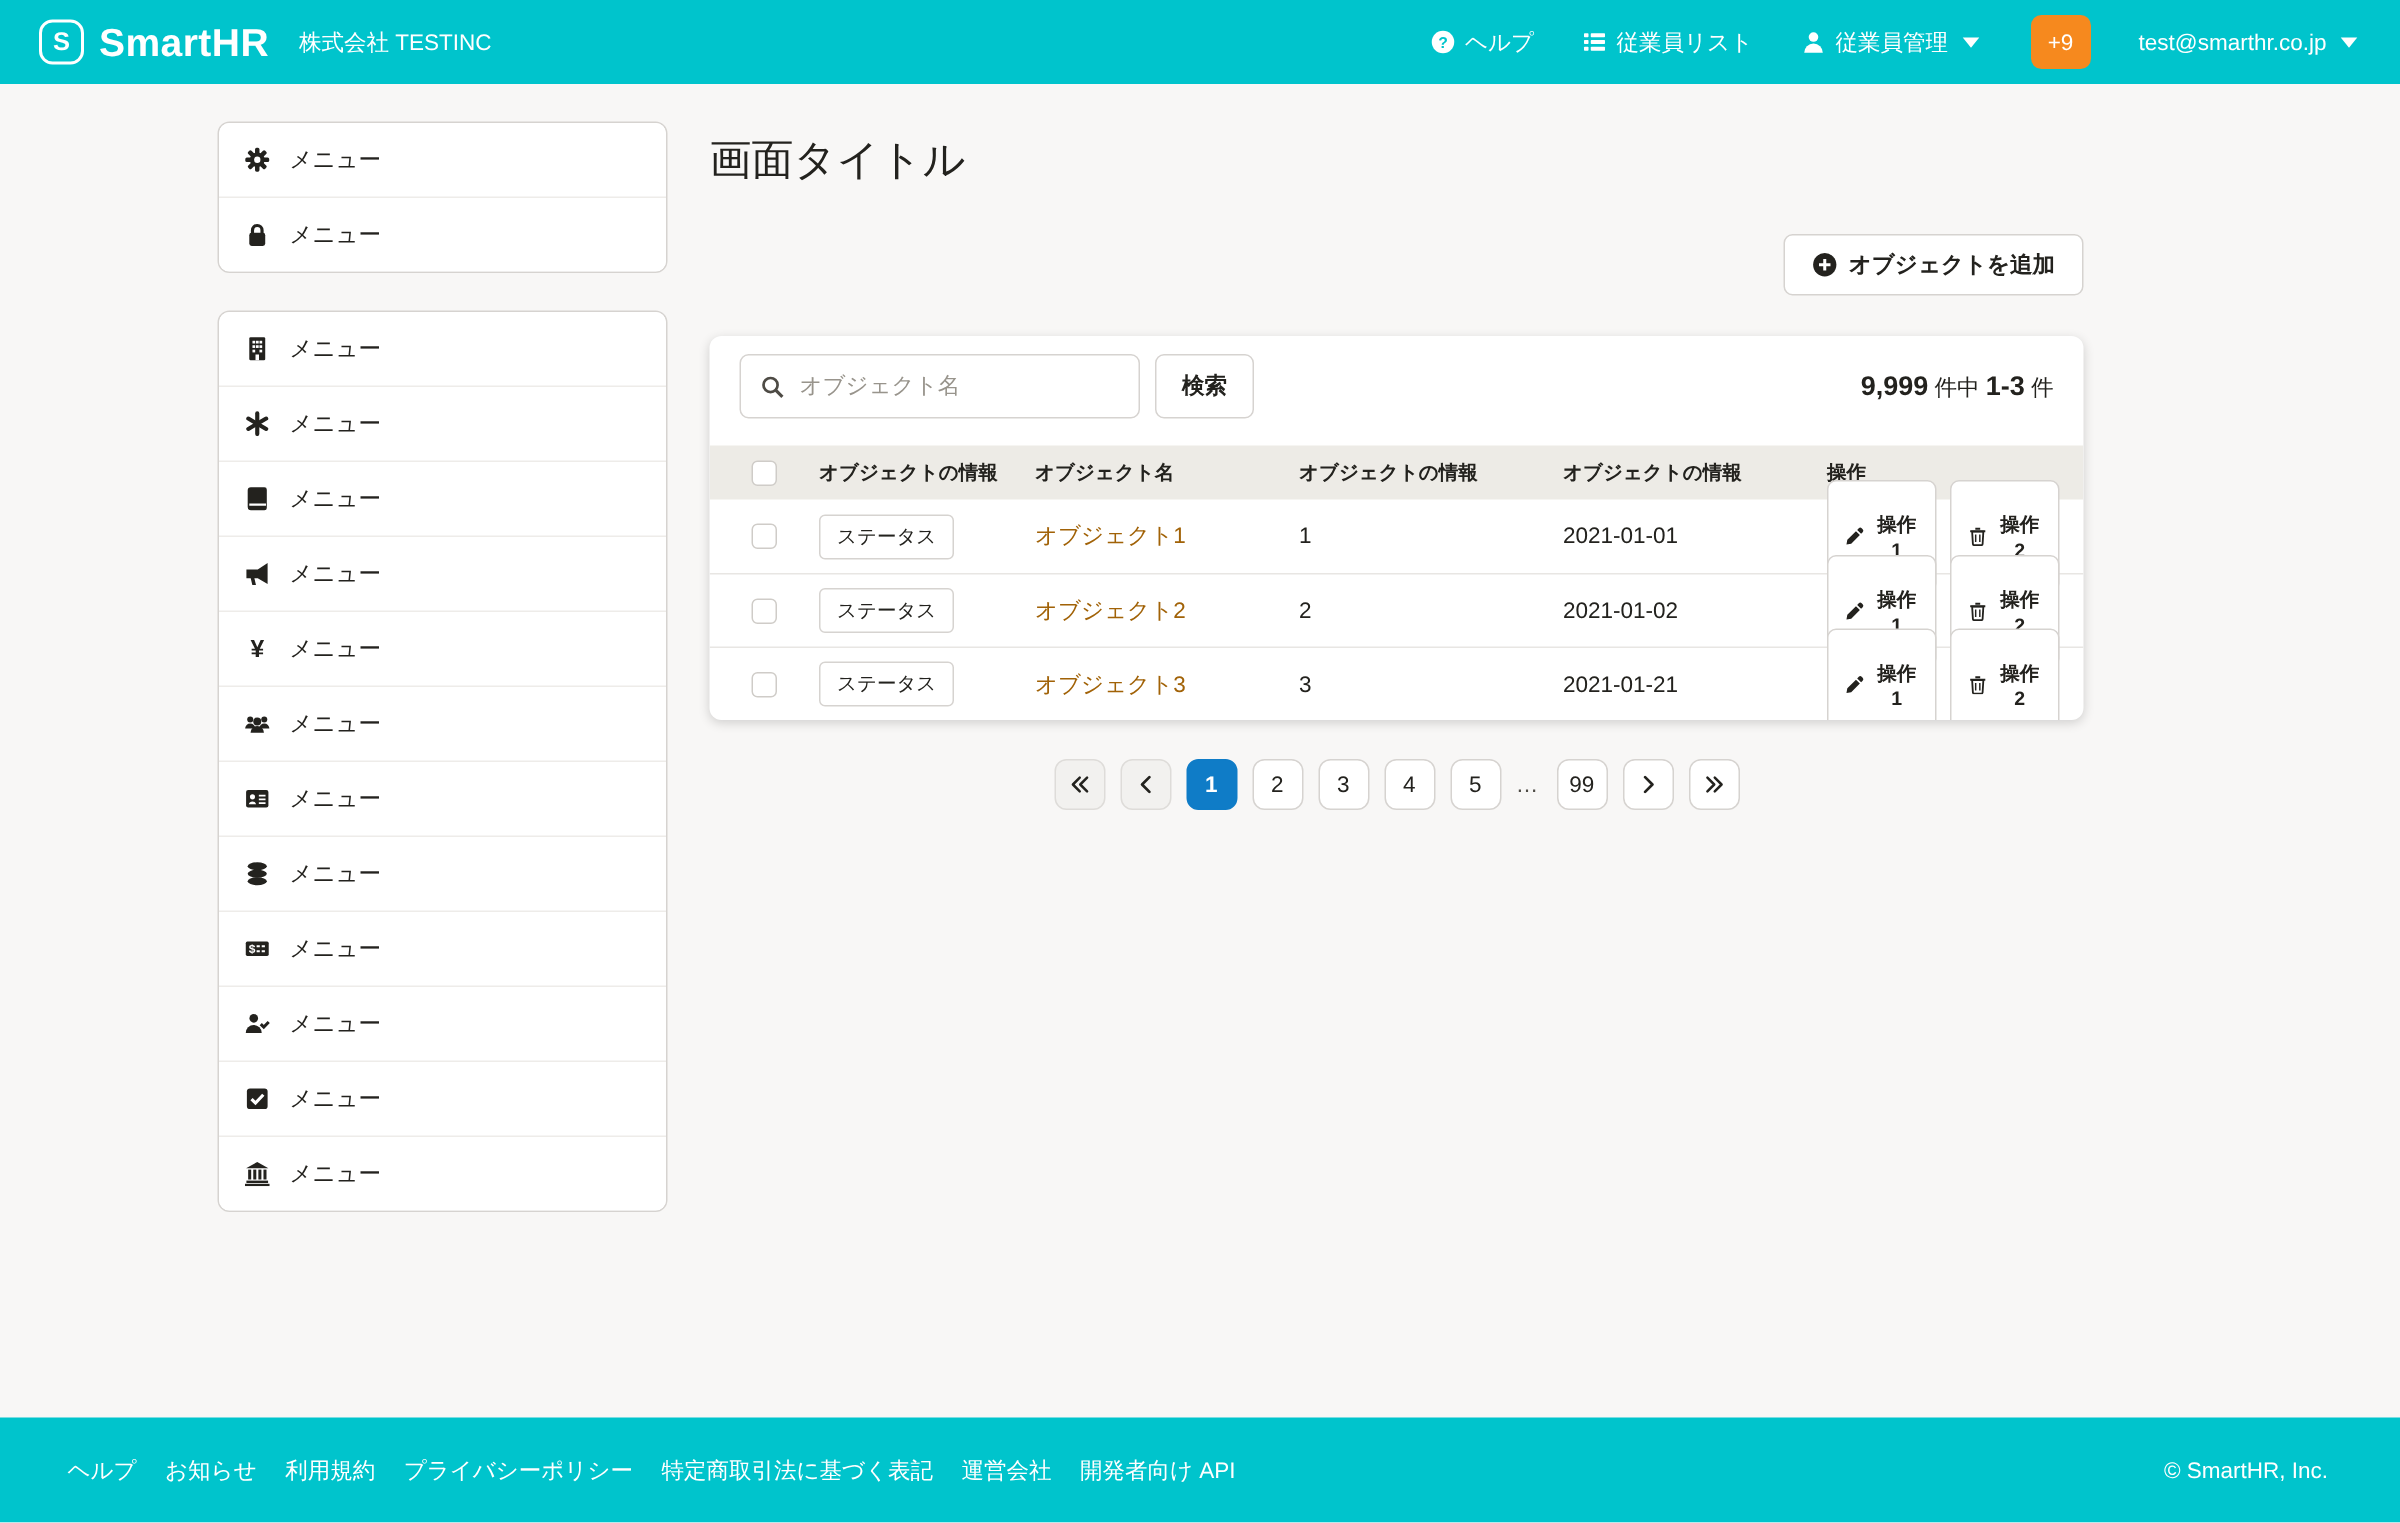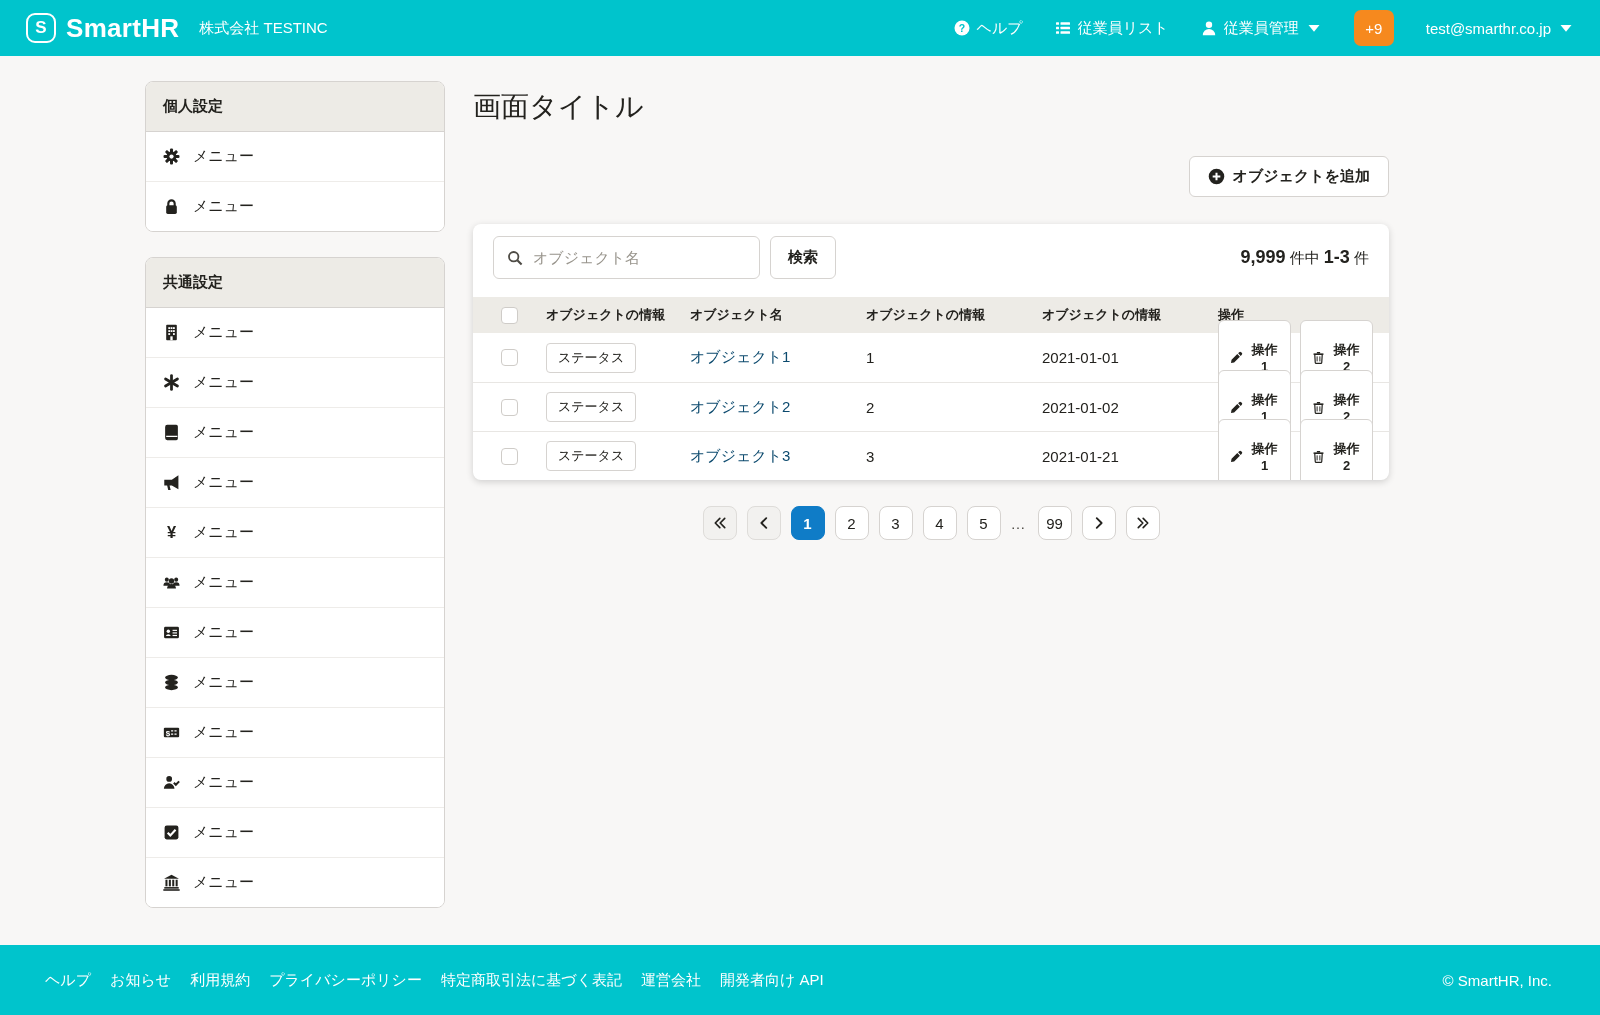--- a/index.html
+++ b/index.html
@@ -100,21 +100,21 @@
 
   input[type="checkbox"] {
     appearance: none; -webkit-appearance: none;
     width: 17px; height: 17px; border: 1px solid #cfccc8; border-radius: 4px;
     background: #fff; cursor: pointer;
   }
   .badge-status {
     display: inline-block; border: 1px solid #d6d3d0; border-radius: 4px;
     padding: 5px 11px; font-size: 13px; background: #fff;
   }
-  .link { color: #0c4a6e; text-decoration: none; cursor: pointer; }
+  .link { color: #a16207; text-decoration: none; cursor: pointer; }
   .btn-sm { padding: 20px 11px; font-size: 13px; font-weight: bold; gap: 7px; }
   .btn-sm .ic { width: 13px; height: 13px; }
 
   .pagination { display: flex; align-items: center; justify-content: center; gap: 10px; margin-top: 26px; }
   .pbtn {
     width: 34px; height: 34px; border: 1px solid #d6d3d0; border-radius: 8px;
     background: #fff; color: #23221e; display: flex; align-items: center; justify-content: center;
     font-size: 15px; font-family: inherit; cursor: pointer;
   }
   .pbtn .ic { width: 14px; height: 14px; }
@@ -326,37 +326,35 @@
           <use href="#i-caret"></use>
         </svg>
     </div>
   </nav>
 </header>
 
 <div class="layout">
 
   <aside class="sidebar">
     <div class="scard">
-      <div class="scard-title">個人設定</div>
       <div class="sitem">
         <svg class="ic">
             <use href="#i-gear"></use>
           </svg>
         <span>メニュー</span>
       </div>
       <div class="sitem">
         <svg class="ic">
             <use href="#i-lock"></use>
           </svg>
         <span>メニュー</span>
       </div>
     </div>
 
     <div class="scard">
-      <div class="scard-title">共通設定</div>
       <div class="sitem">
         <svg class="ic">
             <use href="#i-building"></use>
           </svg>
         <span>メニュー</span>
       </div>
       <div class="sitem">
         <svg class="ic">
             <use href="#i-asterisk"></use>
           </svg>

